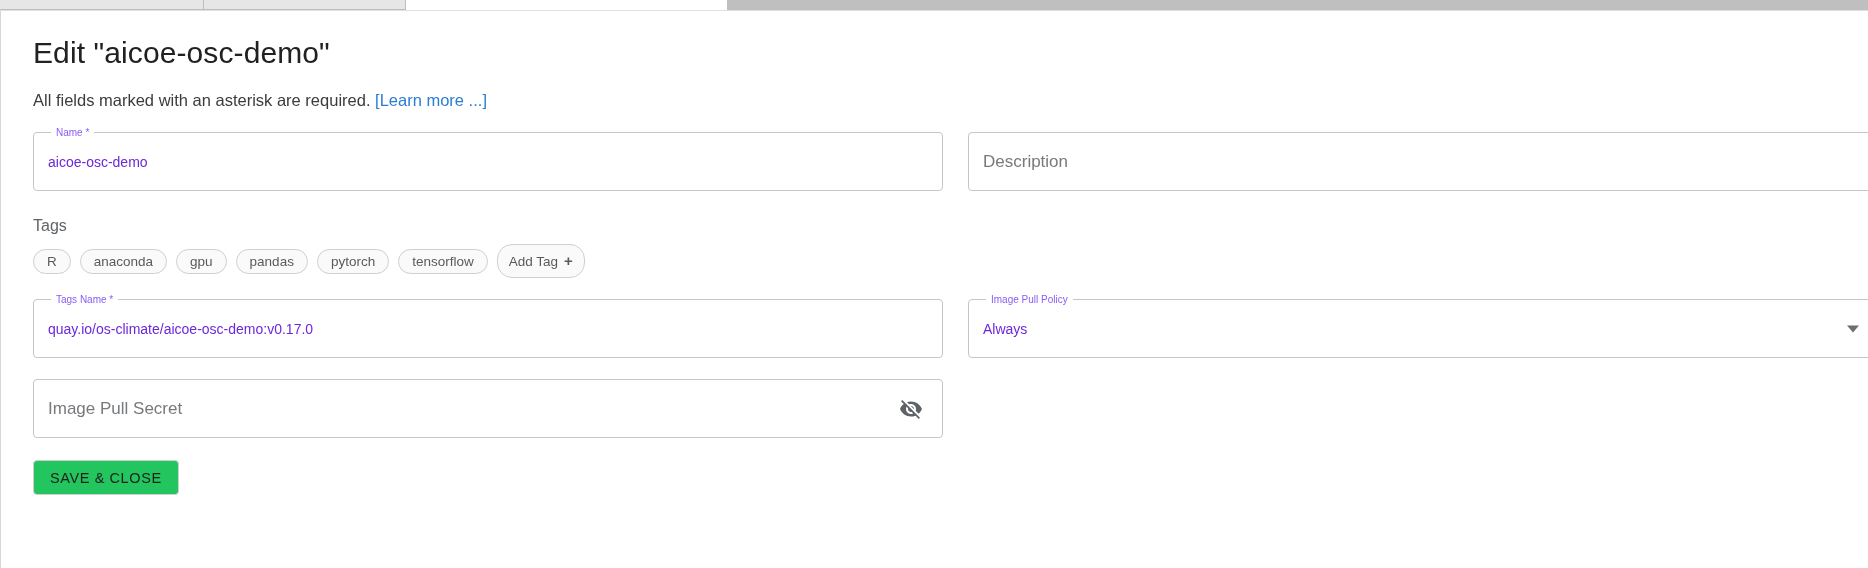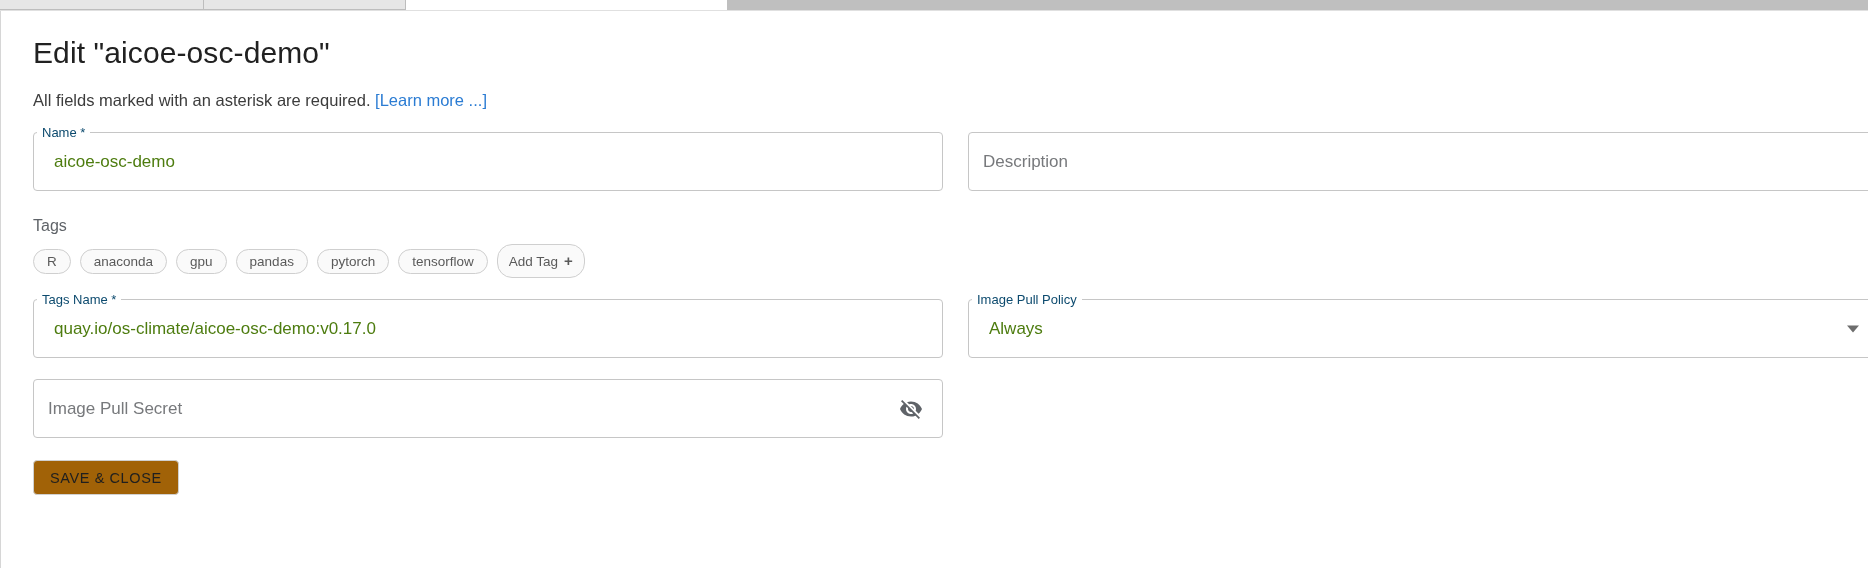--- a/index.html
+++ b/index.html
@@ -103,38 +103,38 @@
     border-radius: 4px;
     height: 59px;
     background: #fff;
   }
   .outlined.half { width: 910px; flex: 0 0 910px; }
 
   
   .notch-label {
     position: absolute;
     top: -9px;
-    left: 3px;
+    left: 17px;
     background: #ffffff;
     padding: 0 5px;
-    font-size: 13px;
-    color: #0c4a6e;
+    font-size: 10px;
+    color: #8b5cf6;
     line-height: 17px;
     white-space: nowrap;
   }
 
   .field-value {
     position: absolute;
-    left: 20px;
+    left: 14px;
     top: 0;
     height: 100%;
     display: flex;
     align-items: center;
-    font-size: 17px;
-    color: #4d7c0f;
+    font-size: 14px;
+    color: #6d28d9;
   }
   .field-placeholder {
     position: absolute;
     left: 14px;
     top: 0;
     height: 100%;
     display: flex;
     align-items: center;
     font-size: 17px;
     color: #77797c;
@@ -220,21 +220,21 @@
   
   .save-row { margin-top: 22px; }
   .btn-outline {
     display: inline-flex;
     align-items: center;
     justify-content: center;
     height: 35px;
     padding: 0 16px;
     border: 1px solid #d0d0d0;
     border-radius: 4px;
-    background: #a16207;
+    background: #22c55e;
     font-family: "Liberation Sans", sans-serif;
     font-size: 14.5px;
     letter-spacing: 0.6px;
     color: #1f1f1f;
     cursor: pointer;
   }
 </style>
 </head>
 <body>
 

